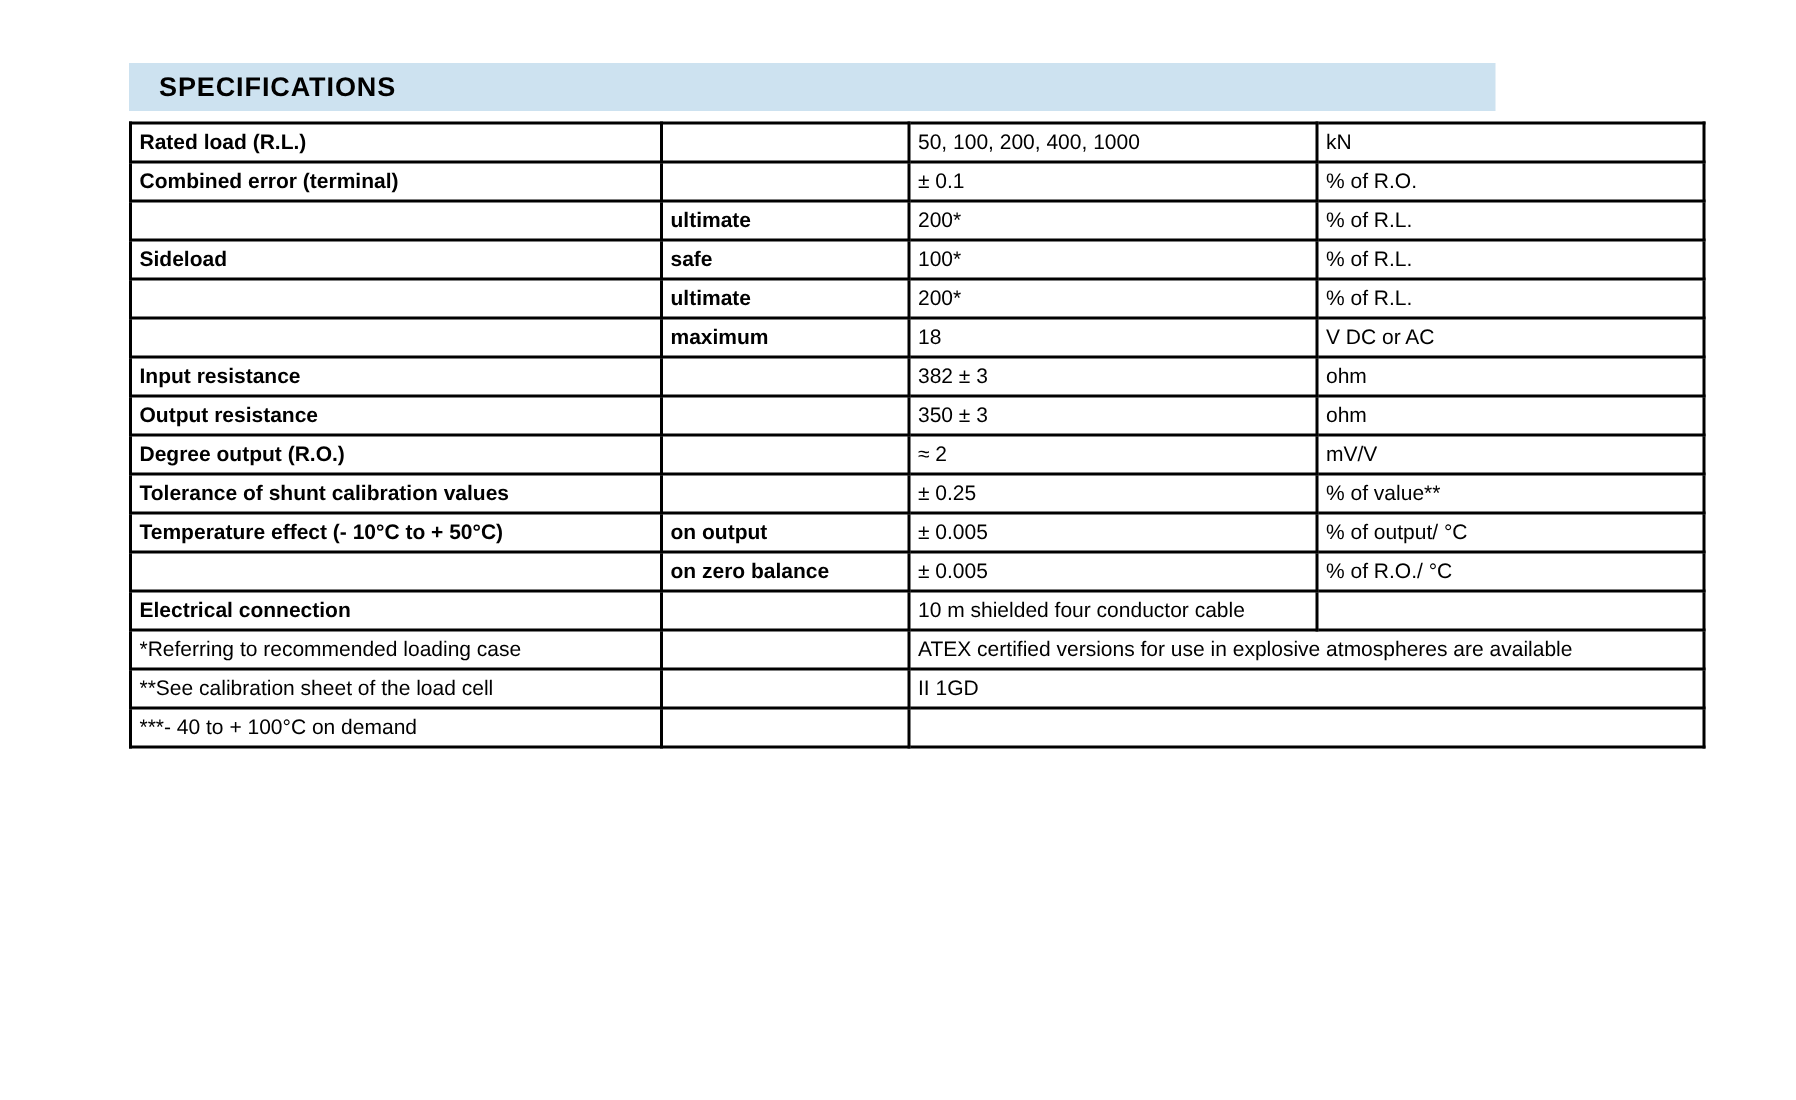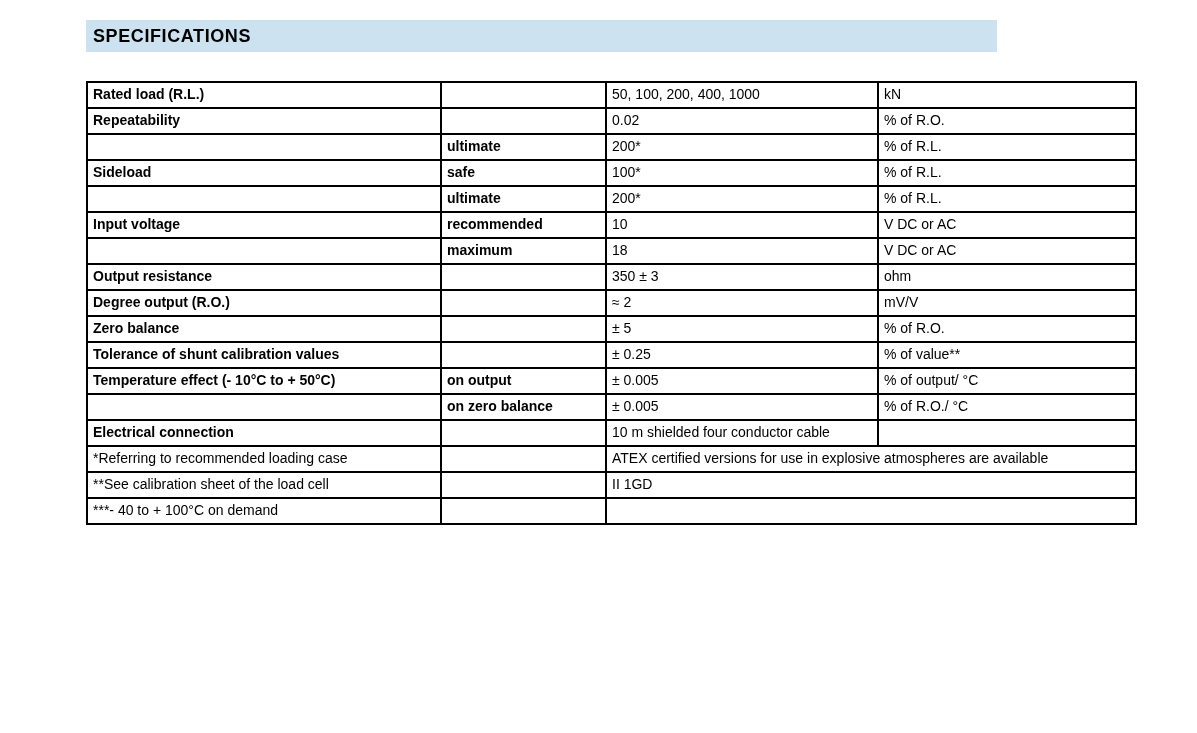--- a/index.html
+++ b/index.html
@@ -12,28 +12,28 @@
   .page {
     position: relative;
     width: 1197px;
     height: 733px;
     background: #ffffff;
     overflow: hidden;
   }
   .header-bar {
     position: absolute;
     left: 86px;
-    top: 20px;
+    top: 42px;
     width: 911px;
     height: 32px;
     background: #cde2f0;
     display: flex;
     align-items: center;
     box-sizing: border-box;
-    padding-left: 7px;
+    padding-left: 20px;
   }
   .header-bar .title {
     font-size: 18px;
     font-weight: bold;
     letter-spacing: 0.6px;
     color: #000000;
   }
   table.spec {
     position: absolute;
     left: 86px;
@@ -78,23 +78,23 @@
         <col class="c4">
     </colgroup>
     <tbody>
         <tr>
           <td class="b">Rated load (R.L.)</td>
           <td class="b"></td>
           <td>50, 100, 200, 400, 1000</td>
           <td>kN</td>
         </tr>
         <tr>
-          <td class="b">Repeatability</td>
+          <td class="b">Combined error (terminal)</td>
           <td class="b"></td>
-          <td>0.02</td>
+          <td>± 0.1</td>
           <td>% of R.O.</td>
         </tr>
         <tr>
           <td class="b"></td>
           <td class="b">ultimate</td>
           <td>200*</td>
           <td>% of R.L.</td>
         </tr>
         <tr>
           <td class="b">Sideload</td>
@@ -102,48 +102,42 @@
           <td>100*</td>
           <td>% of R.L.</td>
         </tr>
         <tr>
           <td class="b"></td>
           <td class="b">ultimate</td>
           <td>200*</td>
           <td>% of R.L.</td>
         </tr>
         <tr>
-          <td class="b">Input voltage</td>
-          <td class="b">recommended</td>
-          <td>10</td>
-          <td>V DC or AC</td>
-        </tr>
-        <tr>
           <td class="b"></td>
           <td class="b">maximum</td>
           <td>18</td>
           <td>V DC or AC</td>
+        </tr>
+        <tr>
+          <td class="b">Input resistance</td>
+          <td class="b"></td>
+          <td>382 ± 3</td>
+          <td>ohm</td>
         </tr>
         <tr>
           <td class="b">Output resistance</td>
           <td class="b"></td>
           <td>350 ± 3</td>
           <td>ohm</td>
         </tr>
         <tr>
           <td class="b">Degree output (R.O.)</td>
           <td class="b"></td>
           <td>≈ 2</td>
           <td>mV/V</td>
-        </tr>
-        <tr>
-          <td class="b">Zero balance</td>
-          <td class="b"></td>
-          <td>± 5</td>
-          <td>% of R.O.</td>
         </tr>
         <tr>
           <td class="b">Tolerance of shunt calibration values</td>
           <td class="b"></td>
           <td>± 0.25</td>
           <td>% of value**</td>
         </tr>
         <tr>
           <td class="b">Temperature effect (- 10°C to + 50°C)</td>
           <td class="b">on output</td>

